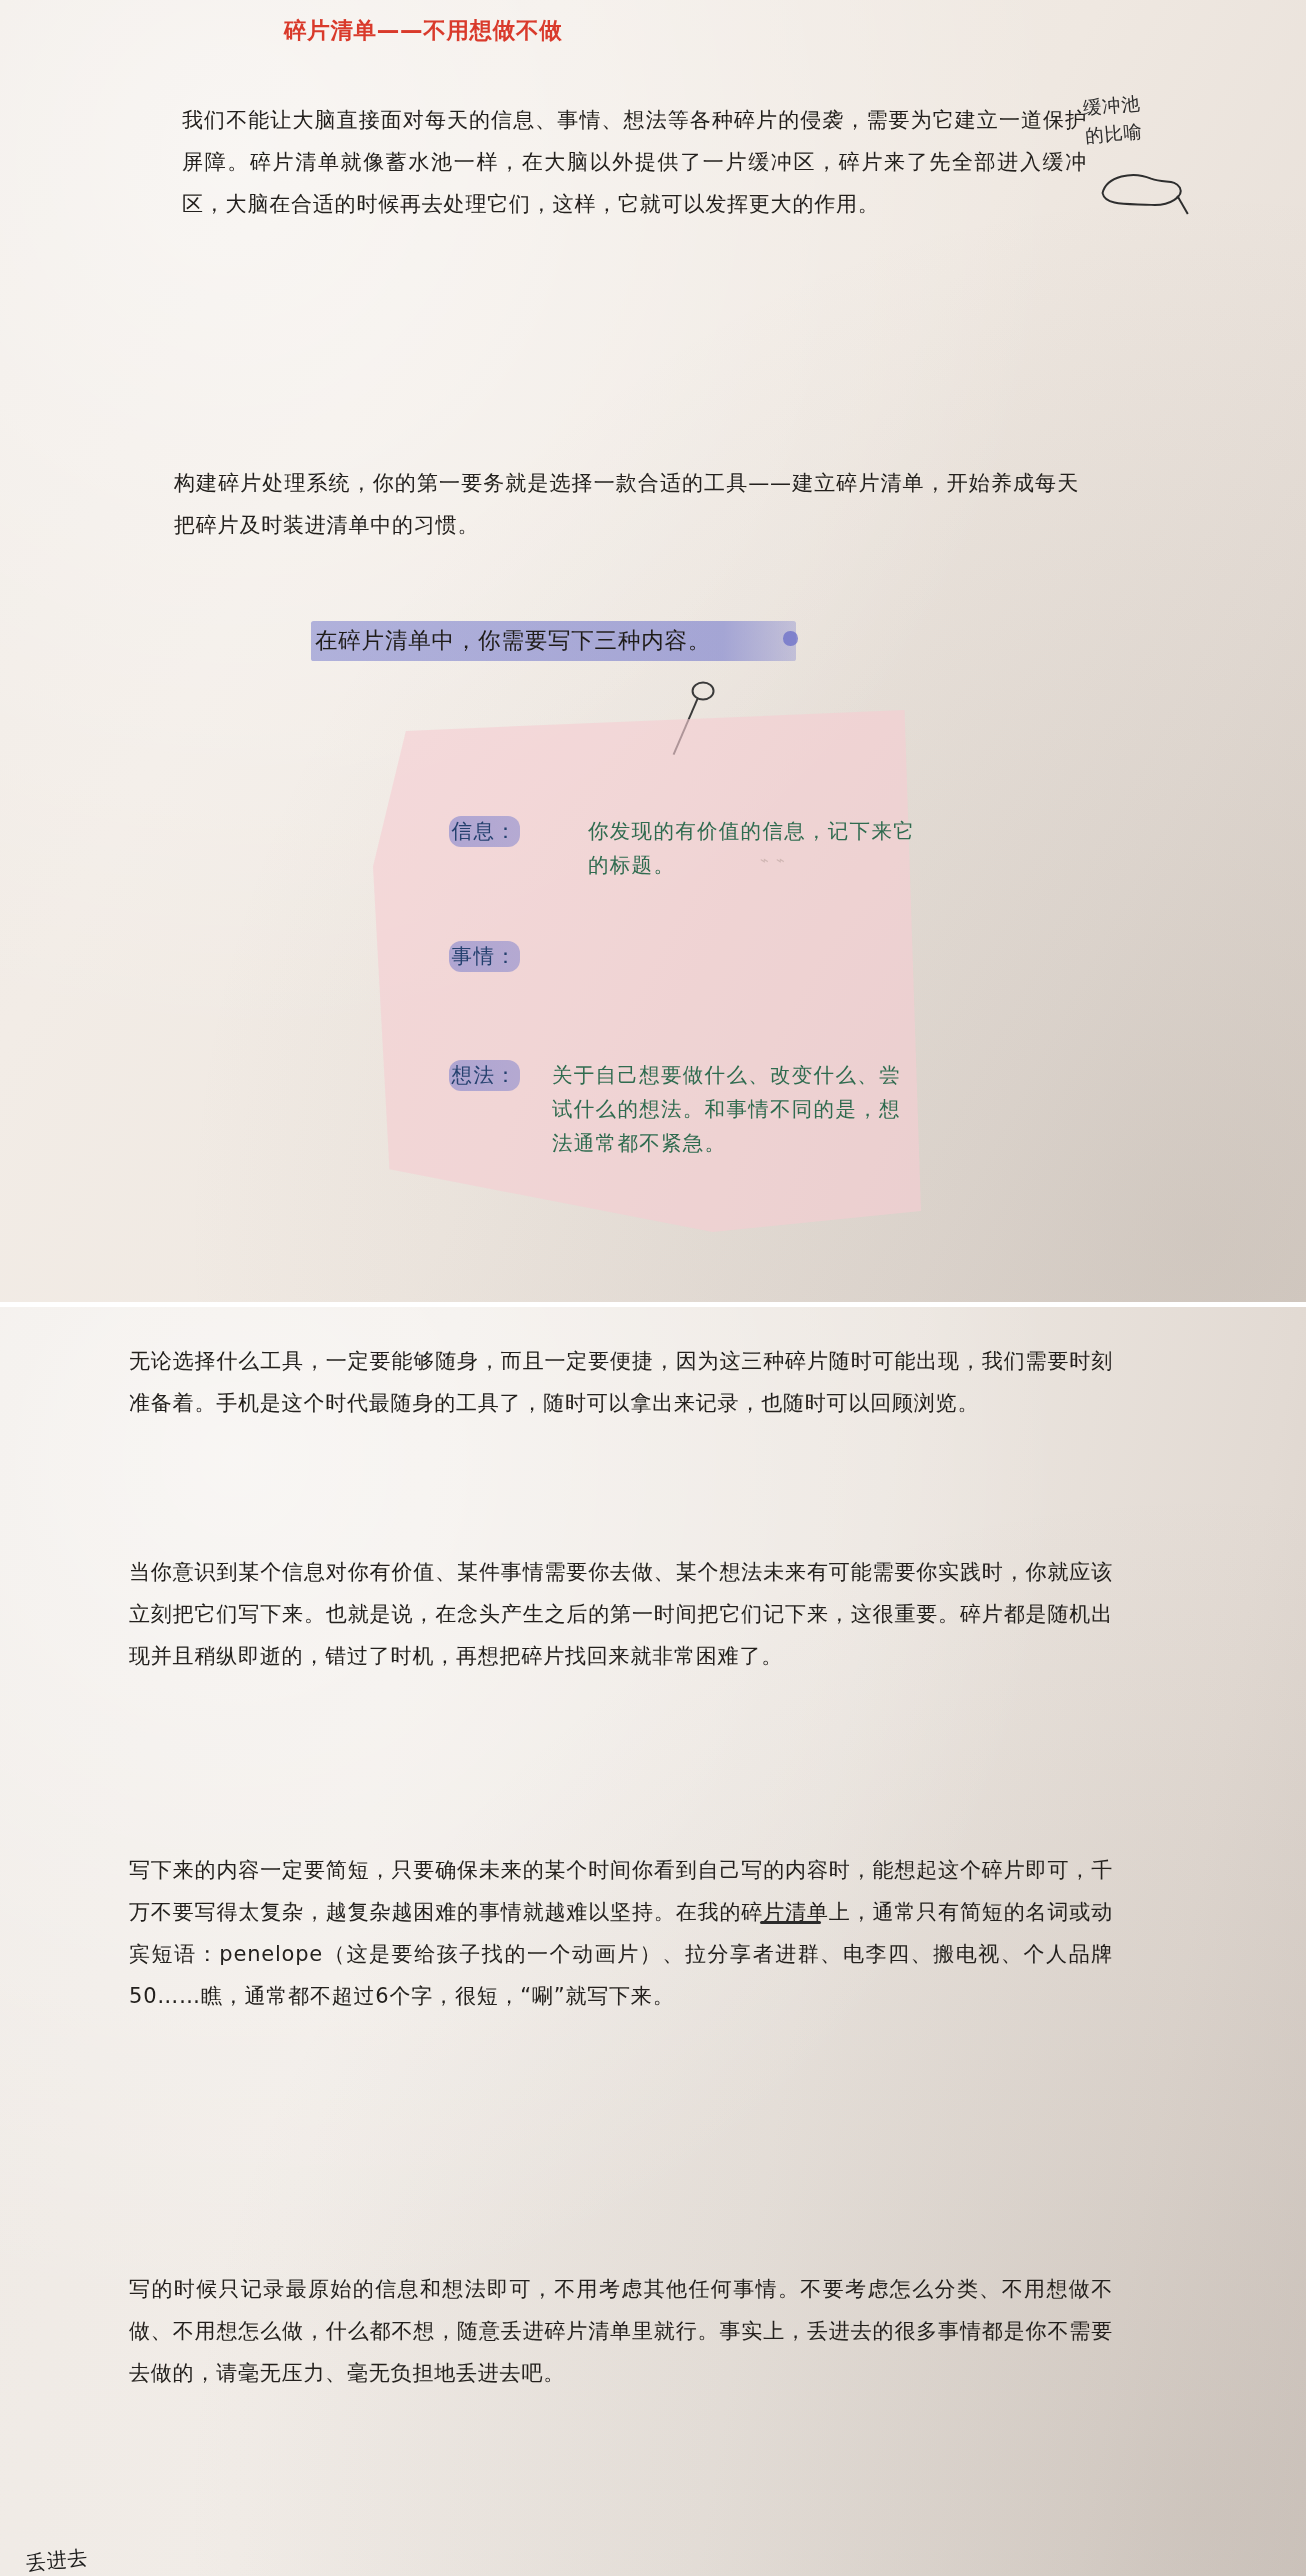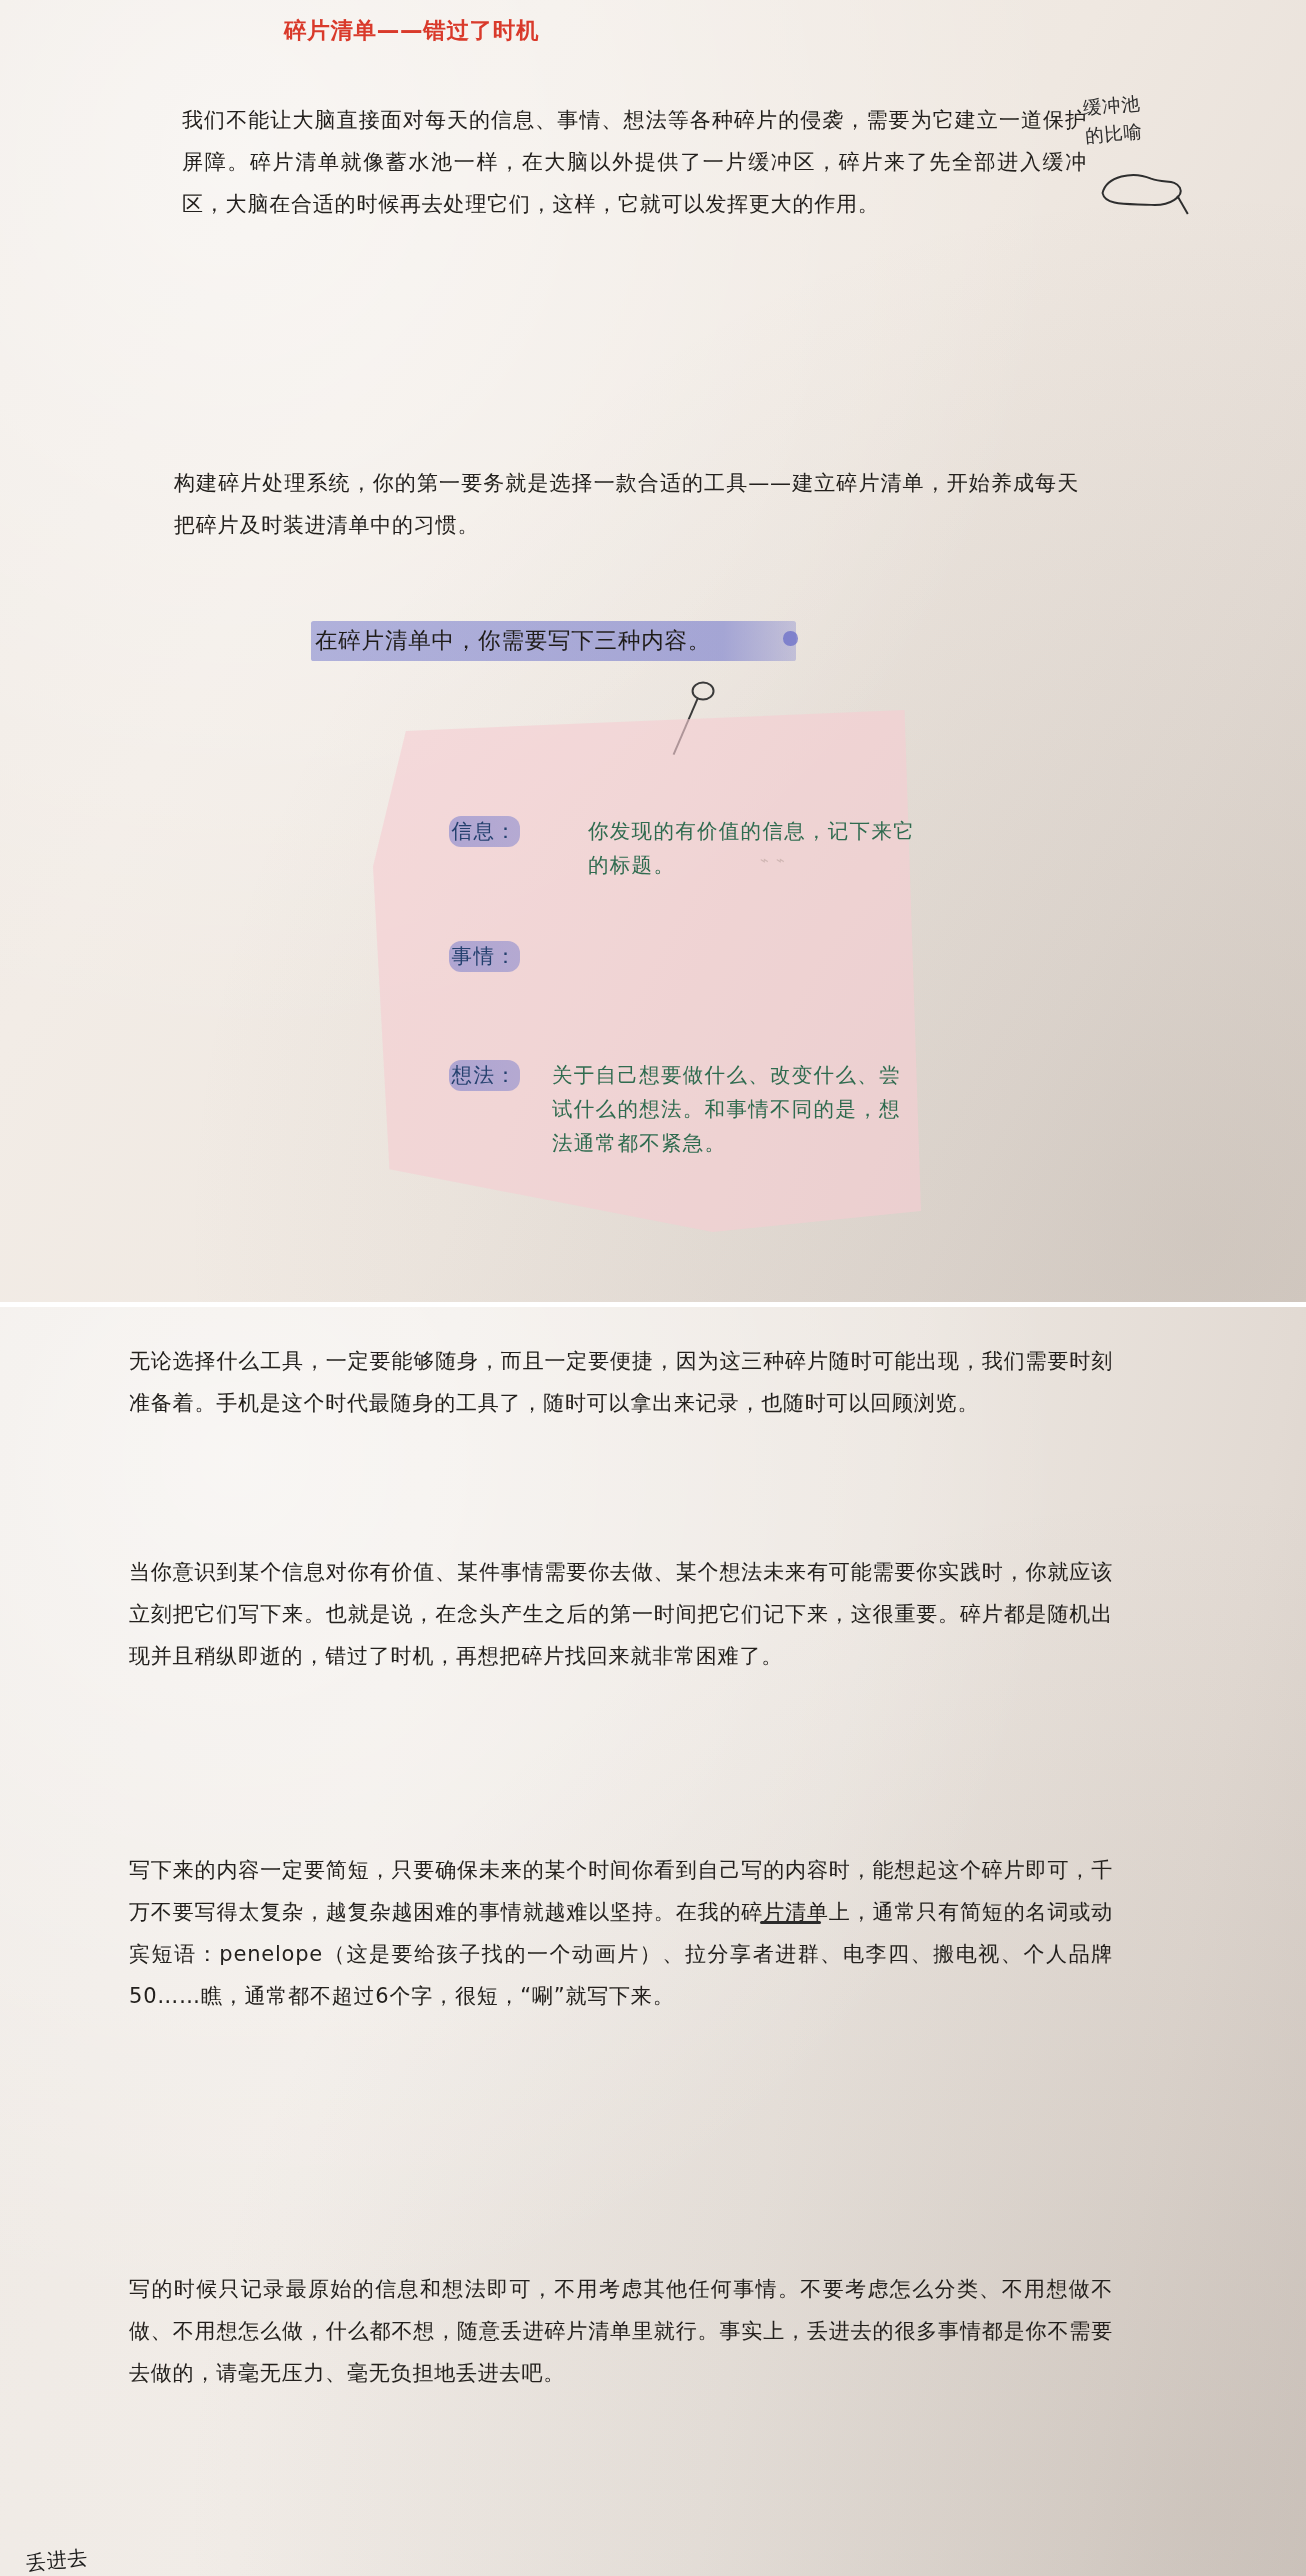--- a/index.html
+++ b/index.html
@@ -176,21 +176,21 @@
     font-size: 14.5px;
     letter-spacing: 1.3px;
   }
 </style>
 </head>
 <body>
 
 <div class="page" id="page-top">
   <div class="page-shade"></div>
 
-  <div class="heading" style="left:284px; top:14.5px;">碎片清单——错过了时机</div>
+  <div class="heading" style="left:284px; top:14.5px;">碎片清单——不用想做不做</div>
 
   <div class="body-text" style="left:182px; top:99px; width:905px;">我们不能让大脑直接面对每天的信息、事情、想法等各种碎片的侵袭，需要为它建立一道保护屏障。碎片清单就像蓄水池一样，在大脑以外提供了一片缓冲区，碎片来了先全部进入缓冲区，大脑在合适的时候再去处理它们，这样，它就可以发挥更大的作用。</div>
 
   <div class="body-text" style="left:174px; top:462px; width:905px;">构建碎片处理系统，你的第一要务就是选择一款合适的工具——建立碎片清单，开始养成每天把碎片及时装进清单中的习惯。</div>
 
   <div class="hl-sentence" style="left:311px; top:621px; width:476px;">在碎片清单中，你需要写下三种内容。</div>
   <div class="hl-dot" style="left:783px; top:631px;"></div>
 
   <svg id="note-pointer" viewBox="0 0 90 120">
     <ellipse cx="55" cy="15" rx="16" ry="13" fill="none" stroke="#3a3a3a" stroke-width="3"></ellipse>

